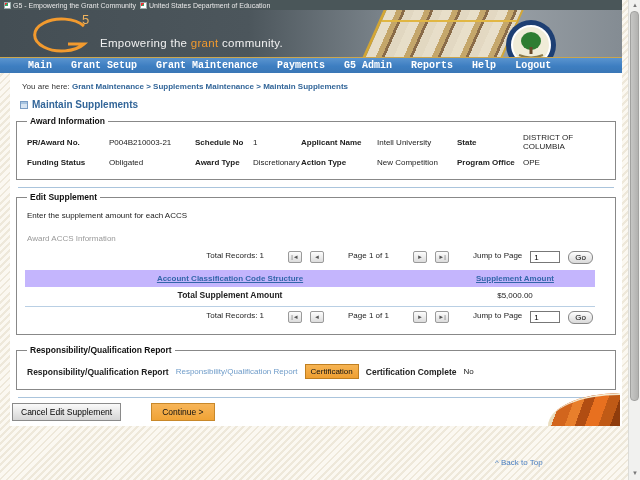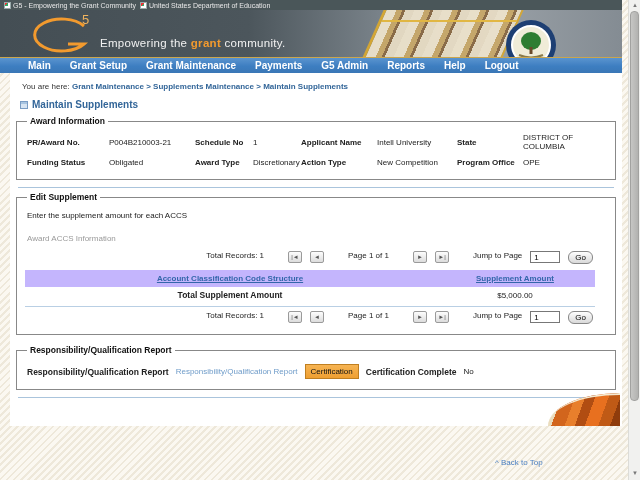--- a/index.html
+++ b/index.html
@@ -14,31 +14,31 @@
   .titlebar .tab { display:flex; align-items:center; gap:2px; color:#e8e8e8; font-size:7px; white-space:nowrap; }
   .img-broken { width:7px; height:7px; background:#fff; border:1px solid #9aa; position:relative; flex:0 0 auto; }
   .img-broken:before { content:""; position:absolute; left:0; top:0; width:3px; height:3px;
                        background:linear-gradient(135deg,#e33 50%,#3a6 50%); }
 
   
   .banner { position:absolute; left:0; top:10px; width:622px; height:47px; overflow:hidden;
             background:linear-gradient(90deg,#444e54 0%,#4c565c 40%,#7b848b 62%,#9aa1a7 78%,#848c93 100%); }
   .logo { position:absolute; left:24px; top:2px; }
   .tagline { position:absolute; left:100px; top:27px; font-size:11.5px; color:#f2f2f2; letter-spacing:.3px; }
-  .tagline .hl { color:#f29a2e;font-weight:bold; }
+  .tagline .hl { color:#f29a2e; }
   .bookshelf { position:absolute; left:372px; top:-4px; width:140px; height:60px; transform:skewX(-24deg);
                background:repeating-linear-gradient(90deg,#ede3cc 0 10px,#c8a869 10px 16px,#8a6a45 16px 19px,#e7dcc4 19px 28px);
                border-left:3px solid #d8a830; border-right:2px solid #d8a830; opacity:.95; }
   .bookshelf:before { content:""; position:absolute; left:0; top:14px; width:100%; height:2px; background:#e6b93f; }
   .seal { position:absolute; left:505px; top:9px; }
 
   
   .nav { position:absolute; left:0; top:57px; width:622px; height:16px;
          background:linear-gradient(#5a94cf,#3d7ec1 55%,#3a77b6); border-top:1px solid #caa64e;
-         display:flex; align-items:center; gap:19px; padding-left:28px; }
+         display:flex; align-items:center; gap:19px; padding-left:28px;font-family:Liberation Mono, monospace; }
   .nav .item { color:#fff; font-size:10px; font-weight:bold; white-space:nowrap; cursor:pointer; }
 
   
   .content { position:absolute; left:10px; top:73px; width:612px; height:353px; background:#fff; font-size:8px; color:#222; }
 
   .breadcrumb { padding:9px 0 0 12px; font-size:8px; color:#333; }
   .breadcrumb .path { color:#336699; font-weight:bold; cursor:pointer; }
 
   .pagetitle { display:flex; align-items:center; gap:4px; padding:8px 0 4px 10px; }
   .pagetitle .ticon { width:8px; height:8px; border:1px solid #7a9cc4; background:#d7e4f2;
@@ -241,20 +241,24 @@
         <span class="blbl">Responsibility/Qualification Report</span>
         <span class="rlink">Responsibility/Qualification Report</span>
         <button class="cert-btn">Certification</button>
         <span class="blbl">Certification Complete</span>
         <span>No</span>
       </div>
     </fieldset>
 
     <hr class="hrule">
 
+    <div class="actions">
+      <button class="btn-cancel">Cancel Edit Supplement</button>
+      <button class="btn-continue">Continue &gt;</button>
+    </div>
 
     <span class="backtop">^ Back to Top</span>
     <div class="corner-photo"></div>
   </div>
 
   <div class="scrollbar">
     <div class="sb-up">▲</div>
     <div class="sb-thumb"></div>
     <div class="sb-down">▼</div>
   </div>

